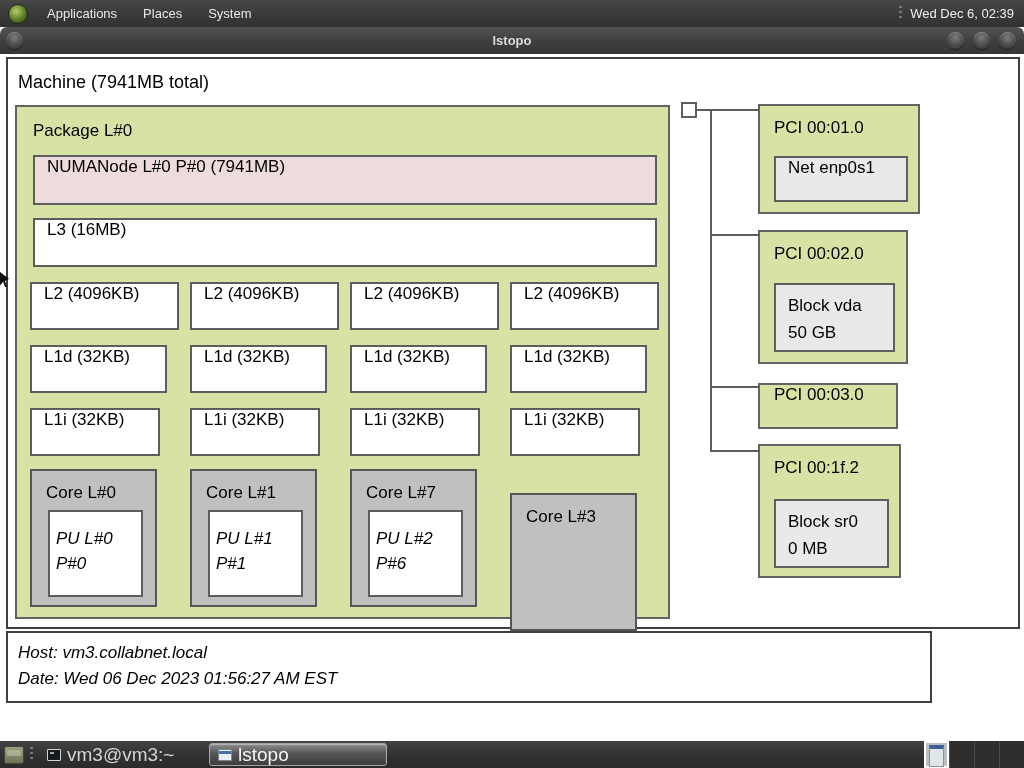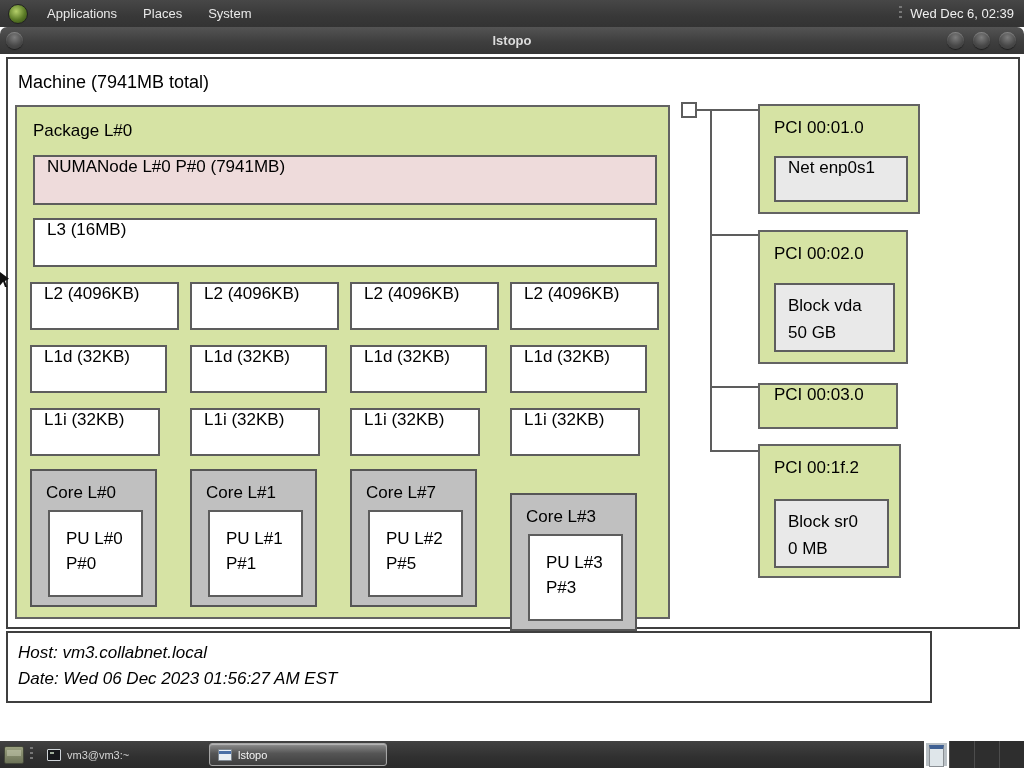--- a/index.html
+++ b/index.html
@@ -50,21 +50,21 @@
   .canvas { position:absolute; left:0; top:54px; width:1024px; height:687px; background:#ffffff; }
   .tbox { position:absolute; box-sizing:border-box; border:2px solid #5d5d5d; font-size:17px; color:#000; }
   .frame { border-color:#3f3f3f; background:#ffffff; }
   .green { background:#d6e3a4; border-color:#636363; }
   .pink  { background:#eedbdb; }
   .white { background:#ffffff; }
   .gray  { background:#c0c0c0; border-color:#565656; }
   .dev   { background:#e9e9e9; border-color:#5e5e5e; }
   .box-label { position:absolute; left:14px; top:12px; white-space:nowrap; }
   .vcenter { display:flex; padding-left:12px; }
-  .pu { padding:14px 0 0 16px; line-height:25px; }
+  .pu { padding:14px 0 0 6px; line-height:25px;font-style:italic; }
   .dev2 { padding:7px 0 0 12px; line-height:27px; }
   .cline { position:absolute; background:#5d5d5d; }
   .legend-box { line-height:26px; padding:7px 0 0 10px; font-size:17px;font-style:italic; }
 
   
   .taskbar {
     position:absolute; left:0; top:741px; width:1024px; height:27px;
     background:linear-gradient(#424242,#303030 60%,#2b2b2b);
     display:flex; align-items:center; z-index:30;
   }
@@ -72,21 +72,21 @@
     width:20px; height:18px; margin:0 4px 0 4px; position:relative;
     background:linear-gradient(#9aa07f,#6d7358); border:1px solid #44483a;
     border-radius:2px; box-sizing:border-box;
   }
   .tb-launcher::before {
     content:""; position:absolute; left:2px; top:3px; right:2px; height:6px;
     background:#c9cdb4; opacity:.5;
   }
   .task {
     display:flex; align-items:center; gap:6px; height:23px; margin-top:0;
-    padding:0 8px; font-size:11px; color:#d4d4d4; box-sizing:border-box;
+    padding:0 8px; font-size:19px; color:#d4d4d4; box-sizing:border-box;
   }
   .task.active {
     background:linear-gradient(#8d8d8d,#555555 45%,#3e3e3e);
     border:1px solid #a5a5a5; border-radius:3px; color:#f5f5f5;
     box-shadow:inset 0 1px 1px rgba(255,255,255,.4);
   }
   .term-icon {
     width:14px; height:12px; background:#17191c; border:1px solid #cfd4d8;
     box-sizing:border-box; position:relative; border-radius:1px;
   }
@@ -196,29 +196,25 @@
         <div class="box-label">Core L#1</div>
         <div class="tbox white pu" style="left:16px; top:39px; width:95px; height:87px;">
           <div>PU L#1</div>
           <div>P#1</div>
         </div>
       </div>
       <div class="tbox gray" style="left:333px; top:362px; width:127px; height:138px;">
         <div class="box-label">Core L#7</div>
         <div class="tbox white pu" style="left:16px; top:39px; width:95px; height:87px;">
           <div>PU L#2</div>
-          <div>P#5</div>
+          <div>P#6</div>
         </div>
       </div>
       <div class="tbox gray" style="left:493px; top:362px; width:127px; height:138px;margin-top:24px;">
         <div class="box-label">Core L#3</div>
-        <div class="tbox white pu" style="left:16px; top:39px; width:95px; height:87px;">
-          <div>PU L#3</div>
-          <div>P#3</div>
-        </div>
       </div>
     </div>
   </div>
 
   <div class="tbox white" style="left:681px; top:48px; width:16px; height:16px; border-width:2px;"></div>
   <div class="cline" style="left:697px; top:55px; width:61px; height:2px;"></div>
   <div class="cline" style="left:710px; top:55px; width:2px; height:343px;"></div>
   <div class="cline" style="left:710px; top:180px; width:48px; height:2px;"></div>
   <div class="cline" style="left:710px; top:332px; width:48px; height:2px;"></div>
   <div class="cline" style="left:710px; top:396px; width:48px; height:2px;"></div>

